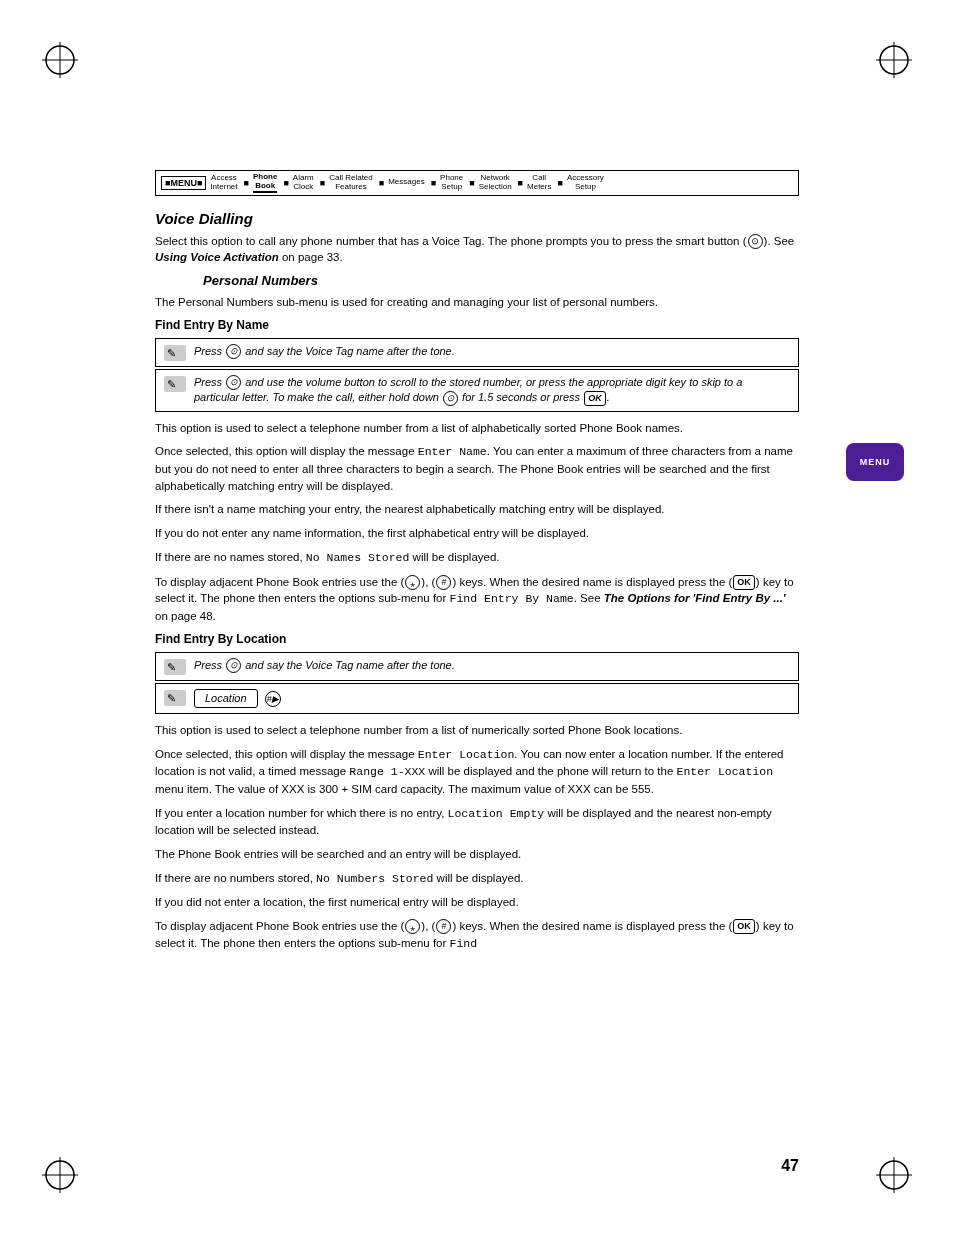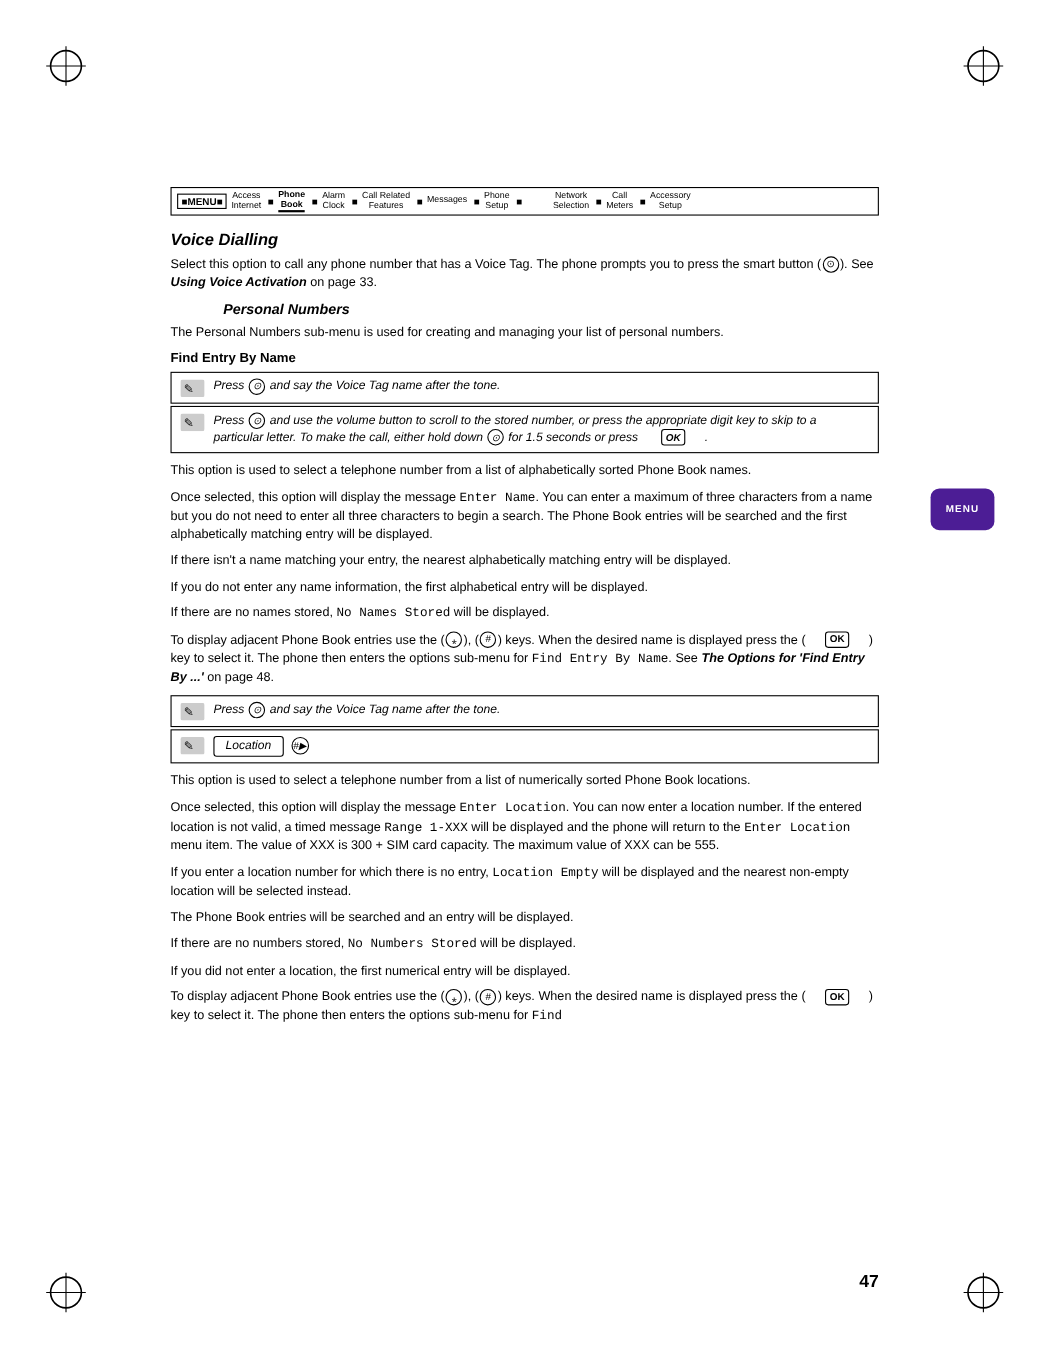--- a/index.html
+++ b/index.html
@@ -204,21 +204,21 @@
       display: inline-flex;
       align-items: center;
       justify-content: center;
       border: 1.5px solid #000;
       border-radius: 3px;
       padding: 0 3px;
       height: 15px;
       font-size: 9px;
       font-weight: bold;
       vertical-align: middle;
-      margin: 0 18px;
+      margin: 0 1px;
     }
   </style>
 </head>
 <body>
 
 <div class="page-outer">
 
   <div class="corner-mark corner-tl">
     <svg viewBox="0 0 40 40">
       <circle cx="20" cy="20" r="14" fill="none" stroke="#000" stroke-width="1.5"></circle>
@@ -257,21 +257,21 @@
       <span class="nav-item active" style="font-size:8px;"><strong>Phone<br>Book</strong></span>
       <span class="nav-arrow">■</span>
       <span class="nav-item" style="font-size:8px;">Alarm<br>Clock</span>
       <span class="nav-arrow">■</span>
       <span class="nav-item" style="font-size:8px;">Call Related<br>Features</span>
       <span class="nav-arrow">■</span>
       <span class="nav-item" style="font-size:8px;">Messages</span>
       <span class="nav-arrow">■</span>
       <span class="nav-item" style="font-size:8px;">Phone<br>Setup</span>
       <span class="nav-arrow">■</span>
-      <span class="nav-item" style="font-size:8px;margin-left:24px;">Network<br>Selection</span>
+      <span class="nav-item" style="font-size:8px;">Network<br>Selection</span>
       <span class="nav-arrow">■</span>
       <span class="nav-item" style="font-size:8px;">Call<br>Meters</span>
       <span class="nav-arrow">■</span>
       <span class="nav-item" style="font-size:8px;">Accessory<br>Setup</span>
     </div>
 
     <div class="section-title">Voice Dialling</div>
     <div class="body-text">
       Select this option to call any phone number that has a Voice Tag. The phone prompts you to press the smart button (<span class="inline-circle-btn">⊙</span>). See <span class="link"><em><strong>Using Voice Activation</strong></em></span> on page 33.
     </div>
@@ -313,20 +313,21 @@
     </div>
     <div class="body-text">If there isn't a name matching your entry, the nearest alphabetically matching entry will be displayed.</div>
     <div class="body-text">If you do not enter any name information, the first alphabetical entry will be displayed.</div>
     <div class="body-text">
       If there are no names stored, <span class="monospace">No Names Stored</span> will be displayed.
     </div>
     <div class="body-text">
       To display adjacent Phone Book entries use the (<span class="inline-circle-btn">⁎</span>), (<span class="inline-circle-btn">#</span>) keys. When the desired name is displayed press the (<span class="inline-rect-btn">OK</span>) key to select it. The phone then enters the options sub-menu for <span class="monospace">Find Entry By Name</span>. See <em><strong><span>The Options for 'Find Entry By ...'</span></strong></em> on page 48.
     </div>
 
+    <div class="sub-heading">Find Entry By Location</div>
 
     <div class="note-box note-box-wrapper">
       <div class="note-icon">
         <svg viewBox="0 0 22 16" width="22" height="16">
           <rect x="0" y="0" width="22" height="16" fill="#ccc" rx="2"></rect>
           <text x="3" y="12" font-size="11" fill="#000">✎</text>
         </svg>
       </div>
       <div class="note-text">
         <em>Press <span class="inline-circle-btn">⊙</span> and say the Voice Tag name after the tone.</em>

